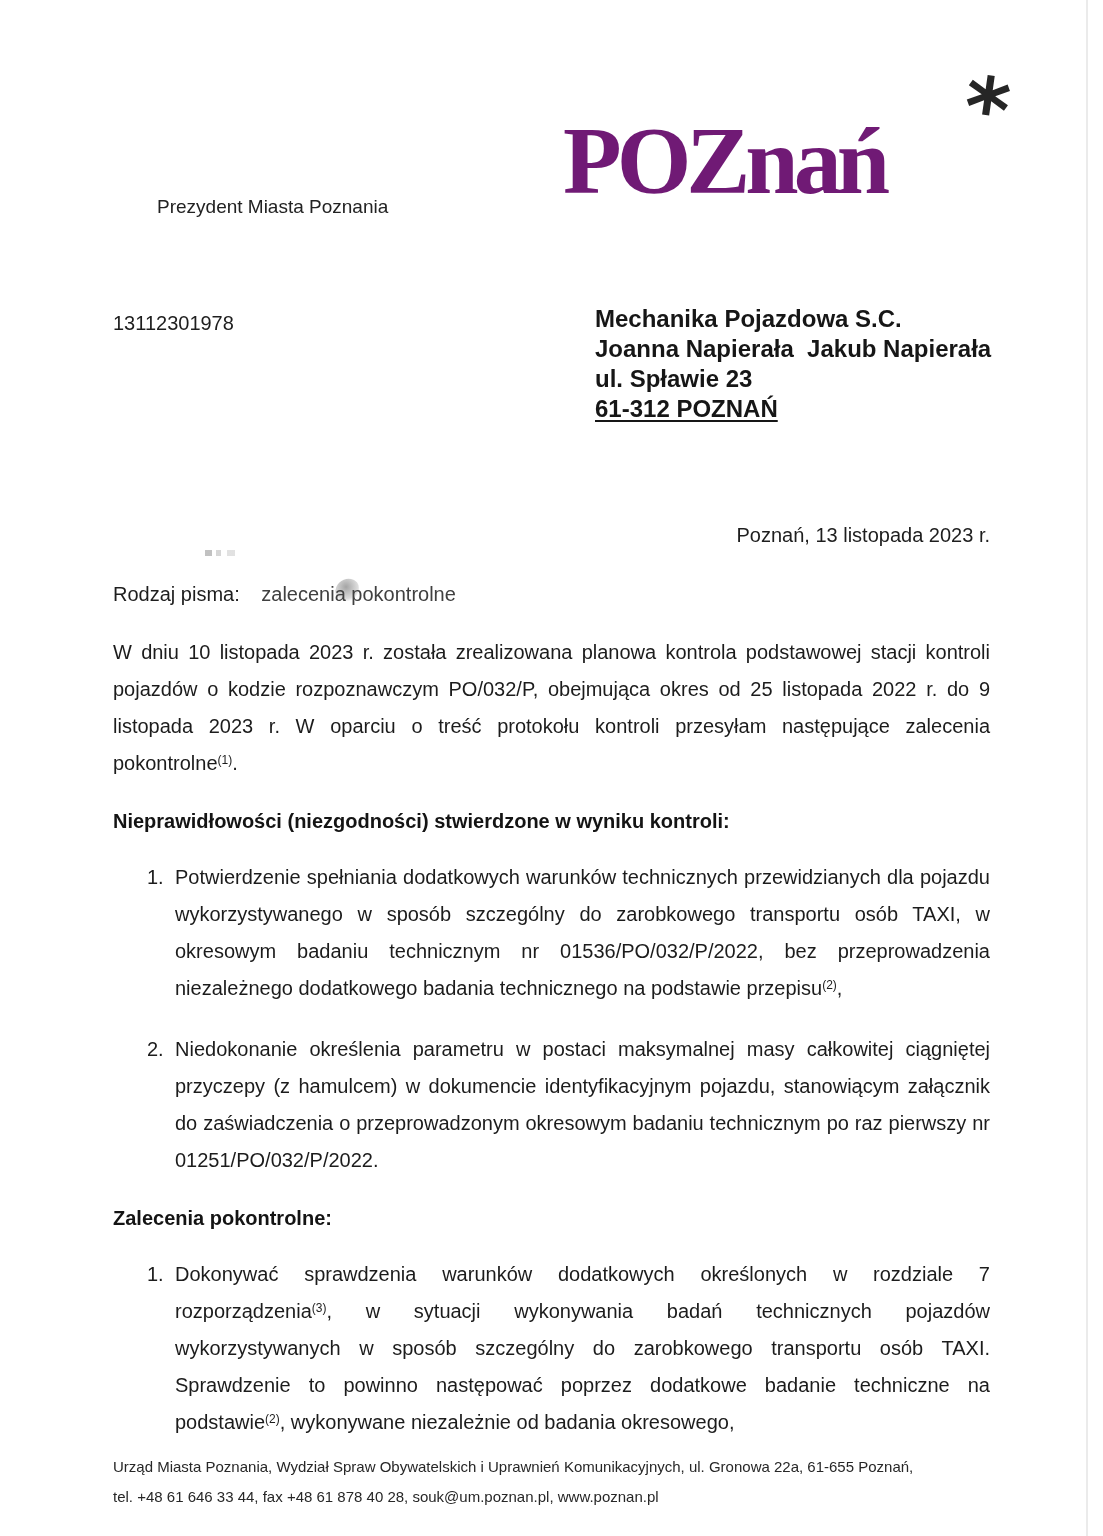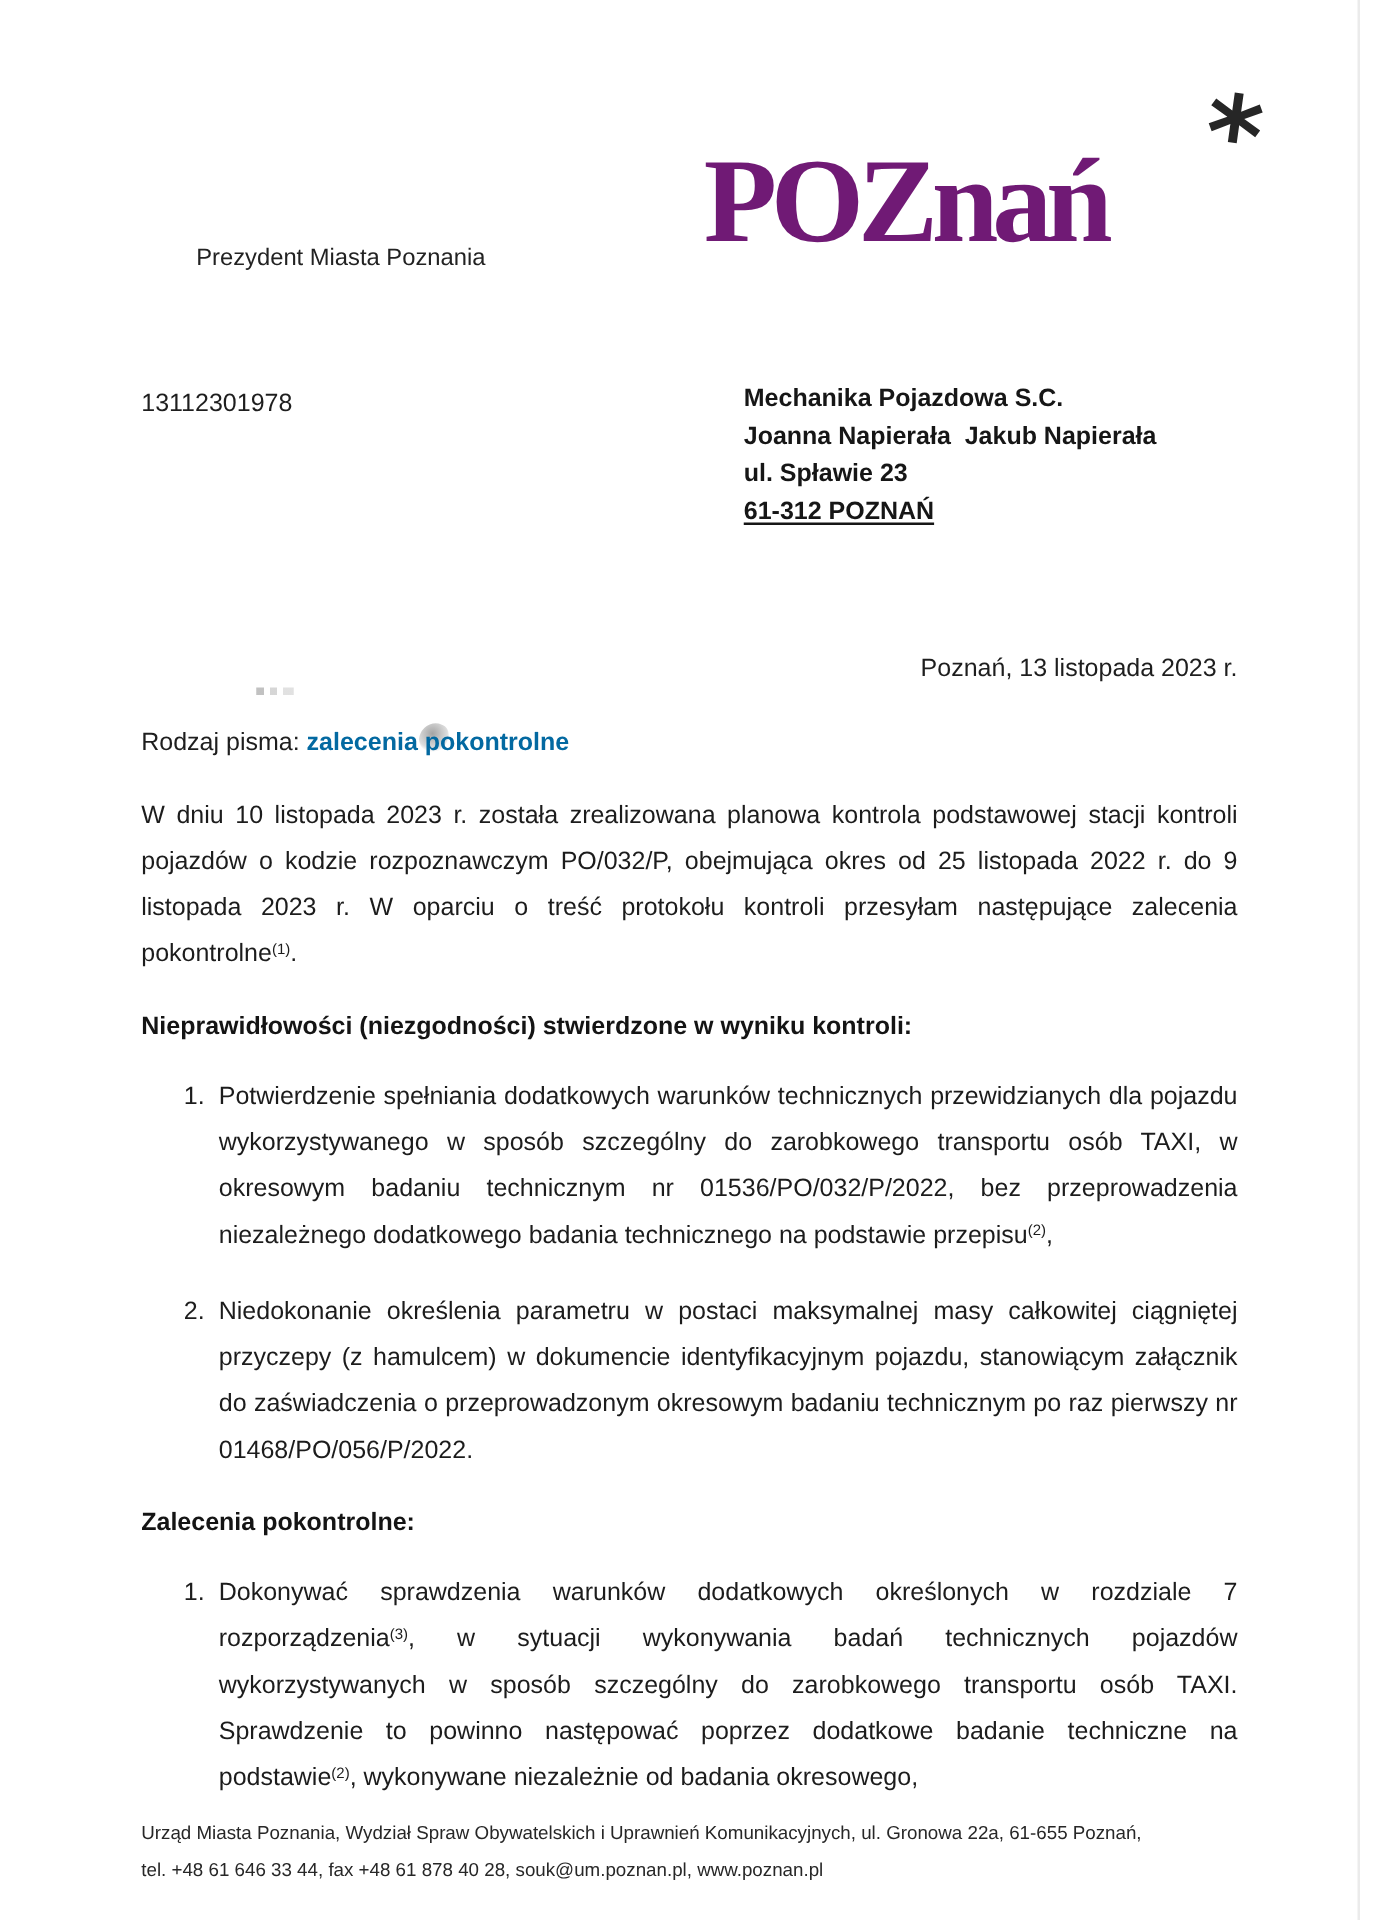--- a/index.html
+++ b/index.html
@@ -52,33 +52,33 @@
     color:#262626;
     transform:rotate(8deg);
     line-height:86px;
   }
   .case{
     position:absolute;left:113px;top:308px;
     font-size:20px;line-height:31px;color:#1e1e1e;
   }
   .recipient{
     position:absolute;left:595px;top:304px;
-    font-size:20px;line-height:30px;font-weight:bold;color:#161616;
+    font-size:24px;line-height:30px;font-weight:bold;color:#161616;
   }
   .recipient .city{text-decoration:underline;text-decoration-thickness:2px;text-underline-offset:3px;}
   .prewrap{white-space:pre-wrap;}
   .dateline{
     position:absolute;right:113px;top:524px;
     font-size:20px;color:#1e1e1e;text-align:center;
   }
   .doctype{
     position:absolute;left:113px;top:583px;
     font-size:20px;color:#1e1e1e;
   }
-  .doctype b{font-weight:bold;color:#0369a1;}
+  .doctype b{font-weight:normal;color:#404040;margin-left:16px;}
   
   .bodyblock{
     position:absolute;left:113px;top:634px;width:877px;
     font-size:20px;line-height:37px;color:#1c1c1c;
   }
   .para{margin:0;text-align:justify;}
   sup{font-size:12px;vertical-align:6px;line-height:0;}
   h3{
     margin:26px 0 0 0;
     font-size:20px;line-height:27px;font-weight:bold;color:#141414;
@@ -131,21 +131,21 @@
 
     <h3>Nieprawidłowości (niezgodności) stwierdzone w wyniku kontroli:</h3>
 
     <div class="li">
       <span class="num">1.</span>
       <p class="litext"><span>Potwierdzenie spełniania dodatkowych warunków technicznych przewidzianych dla pojazdu wykorzystywanego w sposób szczególny do zarobkowego transportu osób TAXI, w okresowym badaniu technicznym nr 01536/PO/032/P/2022, bez przeprowadzenia niezależnego dodatkowego badania technicznego na podstawie przepisu</span><sup>(2)</sup><span>,</span></p>
     </div>
 
     <div class="li">
       <span class="num">2.</span>
-      <p class="litext"><span>Niedokonanie określenia parametru w postaci maksymalnej masy całkowitej ciągniętej przyczepy (z hamulcem) w dokumencie identyfikacyjnym pojazdu, stanowiącym załącznik do zaświadczenia o przeprowadzonym okresowym badaniu technicznym po raz pierwszy nr 01468/PO/056/P/2022.</span></p>
+      <p class="litext"><span>Niedokonanie określenia parametru w postaci maksymalnej masy całkowitej ciągniętej przyczepy (z hamulcem) w dokumencie identyfikacyjnym pojazdu, stanowiącym załącznik do zaświadczenia o przeprowadzonym okresowym badaniu technicznym po raz pierwszy nr 01251/PO/032/P/2022.</span></p>
     </div>
 
     <h3>Zalecenia pokontrolne:</h3>
 
     <div class="li">
       <span class="num">1.</span>
       <p class="litext"><span>Dokonywać sprawdzenia warunków dodatkowych określonych w rozdziale 7 rozporządzenia</span><sup>(3)</sup><span>, w sytuacji wykonywania badań technicznych pojazdów wykorzystywanych w sposób szczególny do zarobkowego transportu osób TAXI. Sprawdzenie to powinno następować poprzez dodatkowe badanie techniczne na podstawie</span><sup>(2)</sup><span>, wykonywane niezależnie od badania okresowego,</span></p>
     </div>
 
   </div>

